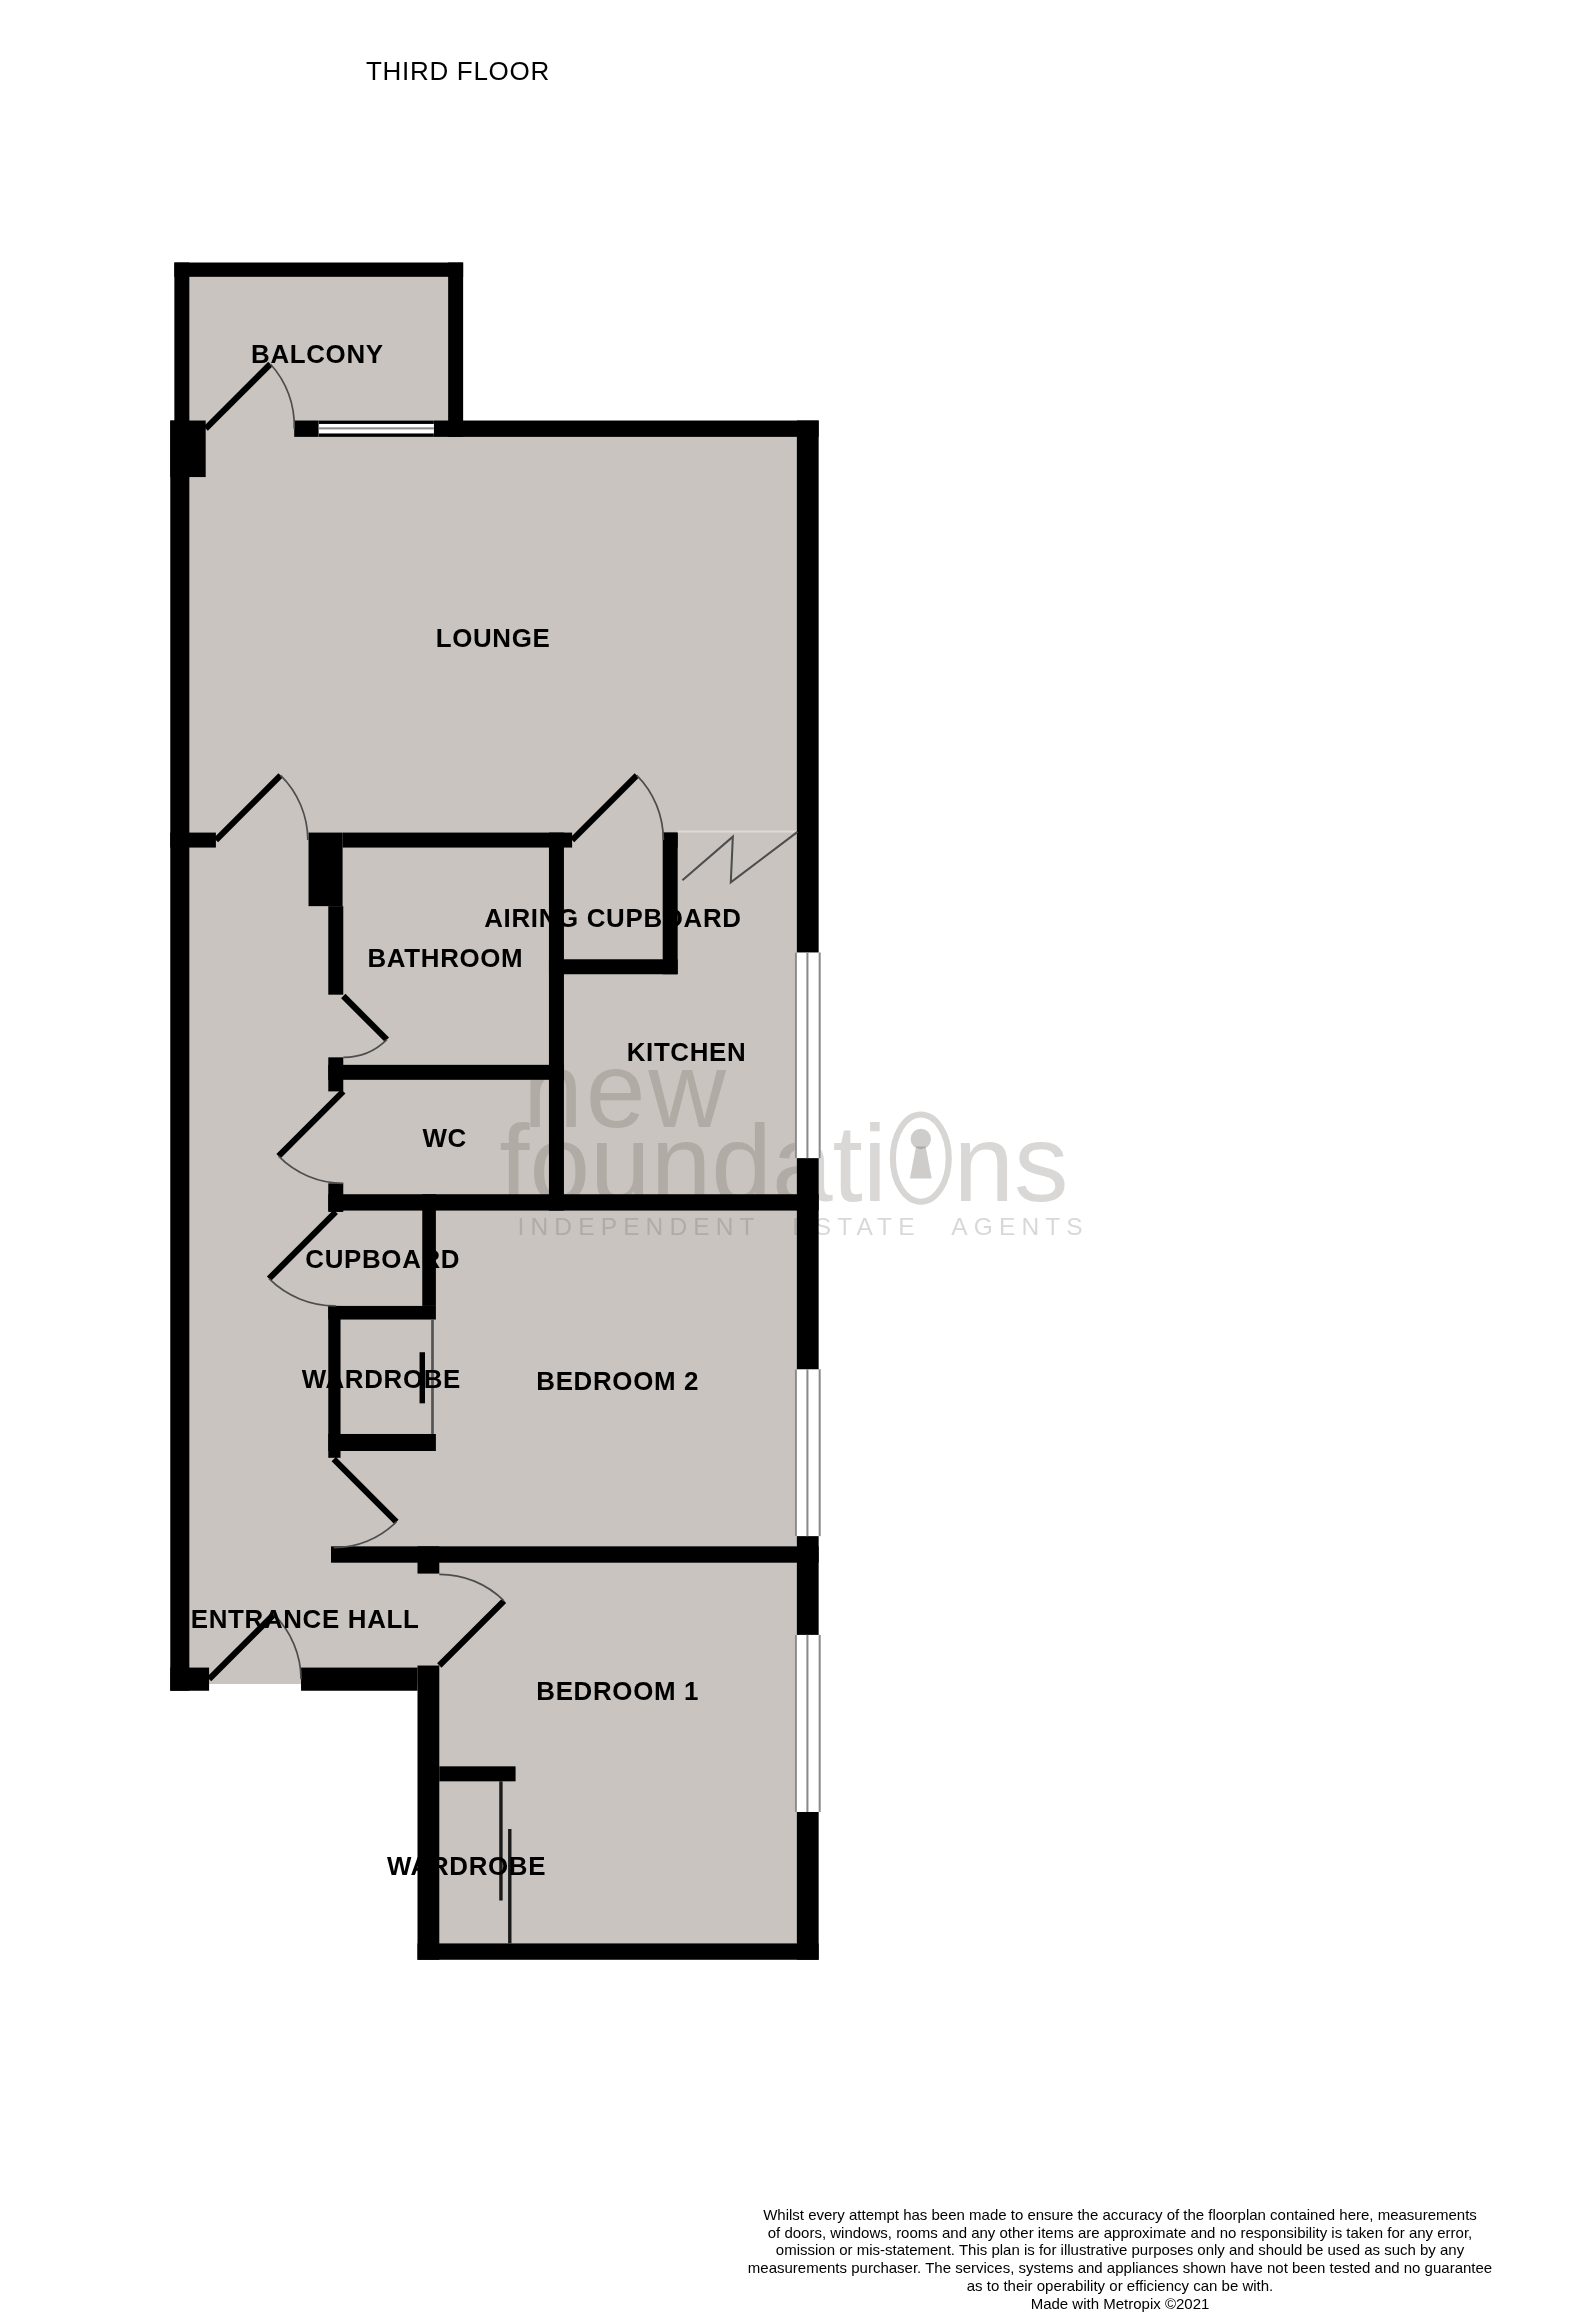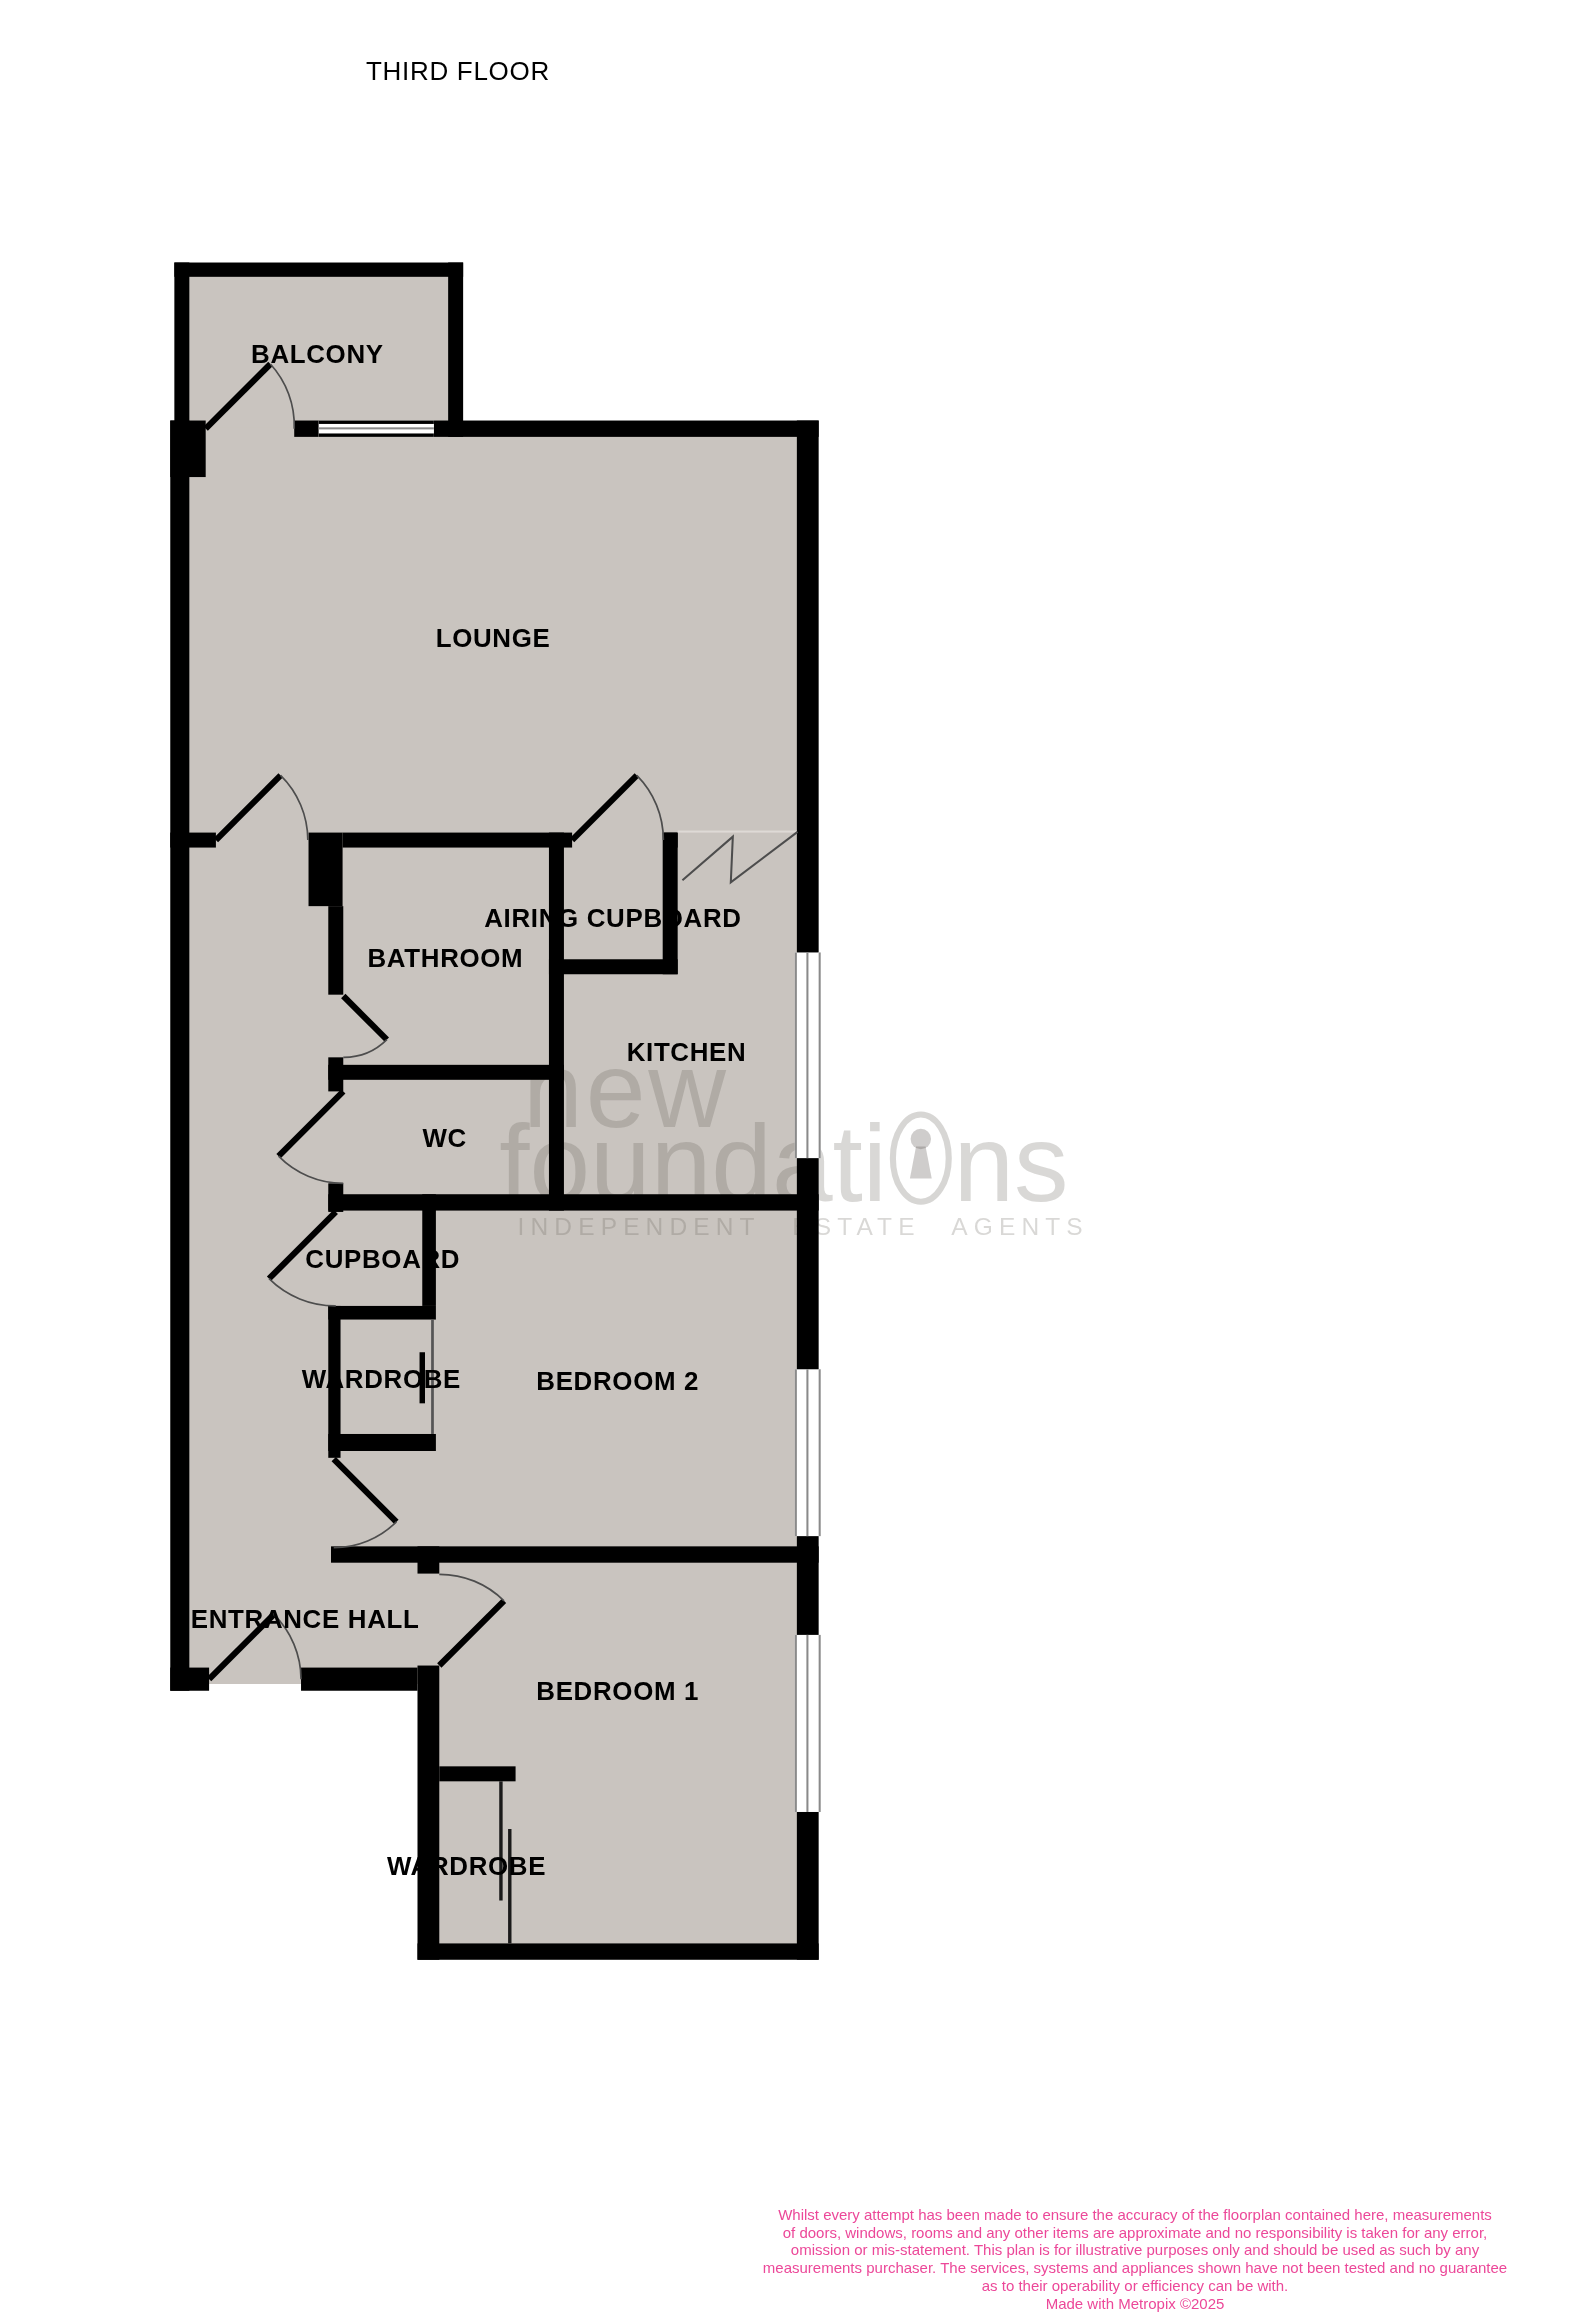--- a/index.html
+++ b/index.html
@@ -1,21 +1,21 @@
 <!DOCTYPE html>
 <html style="font-size:11px"><head>
 <meta charset="utf-8">
 <style>
   html,body{margin:0;padding:0;background:#ffffff;}
   body{width:1591px;height:2319px;position:relative;font-family:"Liberation Sans","DejaVu Sans",sans-serif;}
   .page-title{position:absolute;left:366px;top:56px;font-size:26px;font-weight:400;letter-spacing:0.7px;color:#000;white-space:nowrap;}
   .plan-svg{position:absolute;left:0;top:0;}
   .room-label{font-family:"Liberation Sans","DejaVu Sans",sans-serif;font-size:38px;font-weight:700;letter-spacing:1px;fill:#000;}
   .wm-text{font-family:"Liberation Sans","DejaVu Sans",sans-serif;fill:rgba(95,90,85,0.24);}
-  .disclaimer{position:absolute;left:733px;top:2206px;width:804px;text-align:center;font-size:15px;line-height:17.7px;color:#ec4899;}
+  .disclaimer{position:absolute;left:718px;top:2206px;width:804px;text-align:center;font-size:15px;line-height:17.7px;color:#000000;}
   .disclaimer div{white-space:nowrap;}
 </style>
 </head>
 <body>
 
 <div class="page-title">THIRD FLOOR</div>
 
 <svg class="plan-svg" width="1591" height="2319" viewBox="0 0 2336 3404" xmlns="http://www.w3.org/2000/svg">
 
   <g fill="#c9c4bf">
@@ -161,15 +161,15 @@
     <text class="room-label" x="685" y="2753">WARDROBE</text>
   </g>
 </svg>
 
 <div class="disclaimer">
   <div>Whilst every attempt has been made to ensure the accuracy of the floorplan contained here, measurements</div>
   <div>of doors, windows, rooms and any other items are approximate and no responsibility is taken for any error,</div>
   <div>omission or mis-statement. This plan is for illustrative purposes only and should be used as such by any</div>
   <div>measurements purchaser. The services, systems and appliances shown have not been tested and no guarantee</div>
   <div>as to their operability or efficiency can be with.</div>
-  <div>Made with Metropix ©2025</div>
+  <div>Made with Metropix ©2021</div>
 </div>
 
 
 </body></html>

